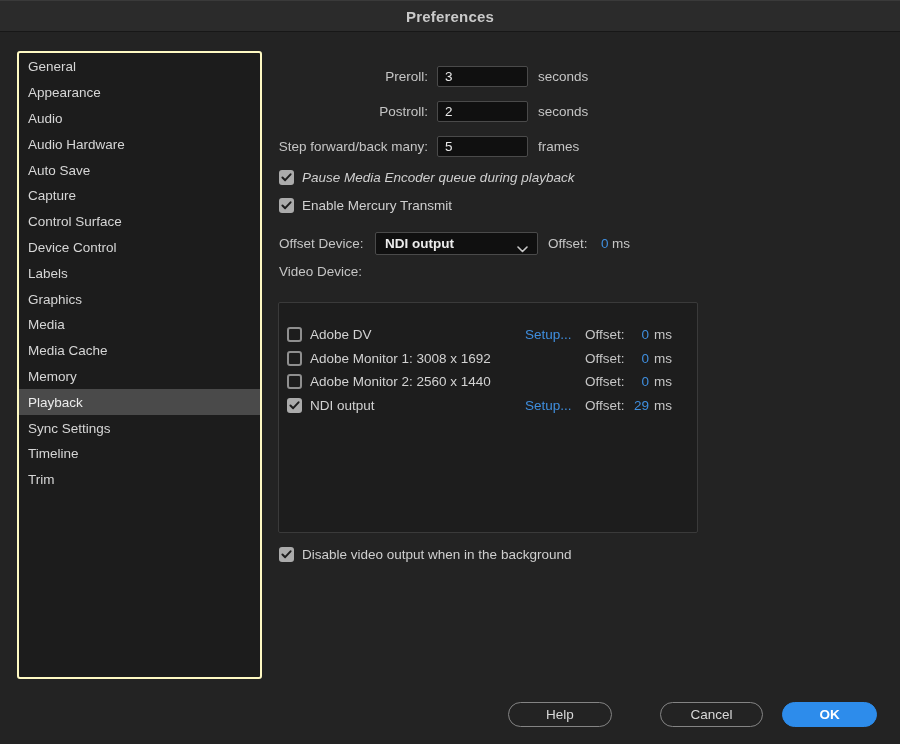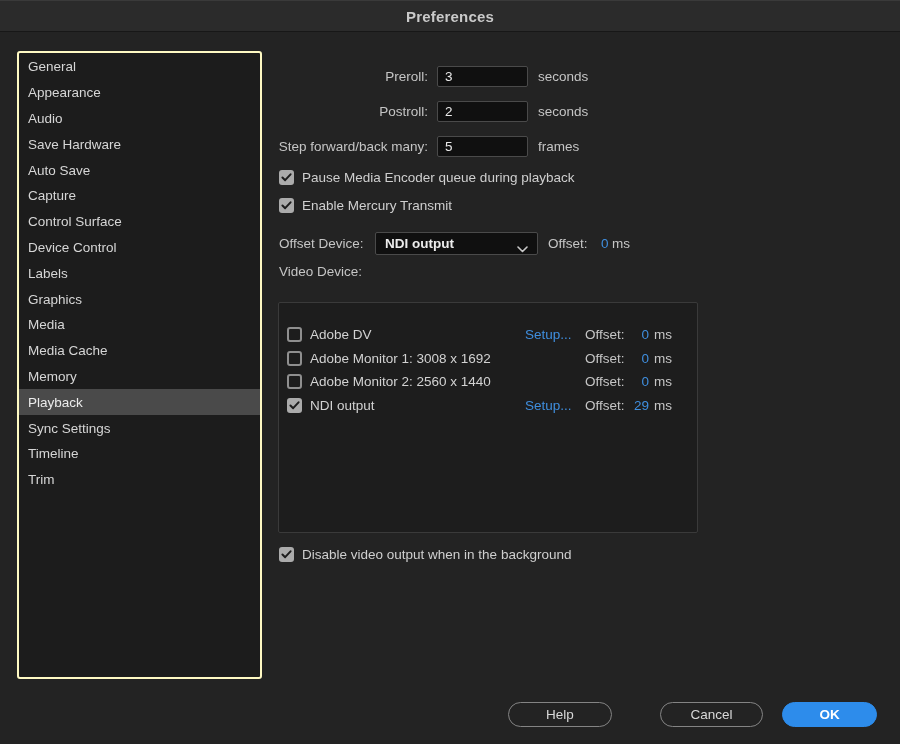--- a/index.html
+++ b/index.html
@@ -106,21 +106,21 @@
 <body>
 
 <div class="titlebar">
   <span class="title">Preferences</span>
 </div>
 
 <div class="sidebar" id="sidebar-items">
     <div class="side-item">General</div>
     <div class="side-item">Appearance</div>
     <div class="side-item">Audio</div>
-    <div class="side-item">Save Hardware</div>
+    <div class="side-item">Audio Hardware</div>
     <div class="side-item">Auto Save</div>
     <div class="side-item">Capture</div>
     <div class="side-item">Control Surface</div>
     <div class="side-item">Device Control</div>
     <div class="side-item">Labels</div>
     <div class="side-item">Graphics</div>
     <div class="side-item">Media</div>
     <div class="side-item">Media Cache</div>
     <div class="side-item">Memory</div>
     <div class="side-item selected">Playback</div>
@@ -140,21 +140,21 @@
     <span class="field-label">Postroll:</span>
     <input class="text-input" type="text" value="2" style="">
     <span class="field-unit">seconds</span>
   </div>
   <div class="field-row" style="top:103px;">
     <span class="field-label">Step forward/back many:</span>
     <input class="text-input" type="text" value="5" style="">
     <span class="field-unit">frames</span>
   </div>
 
-  <div class="check-row" style="left:279px; top:137px;">
+  <div class="check-row" style="left:279px; top:137px;font-style:italic;">
     <span class="checkbox checked">
       <svg width="11" height="9" viewBox="0 0 12 10">
           <polyline points="1.5,5 4.5,8 10.5,1.5" fill="none" stroke="#1d1d1d" stroke-width="2.2" stroke-linecap="round" stroke-linejoin="round"></polyline>
         </svg>
     </span>
     <span class="check-label">Pause Media Encoder queue during playback</span>
   </div>
   <div class="check-row" style="left:279px; top:165px;">
     <span class="checkbox checked">
       <svg width="11" height="9" viewBox="0 0 12 10">

